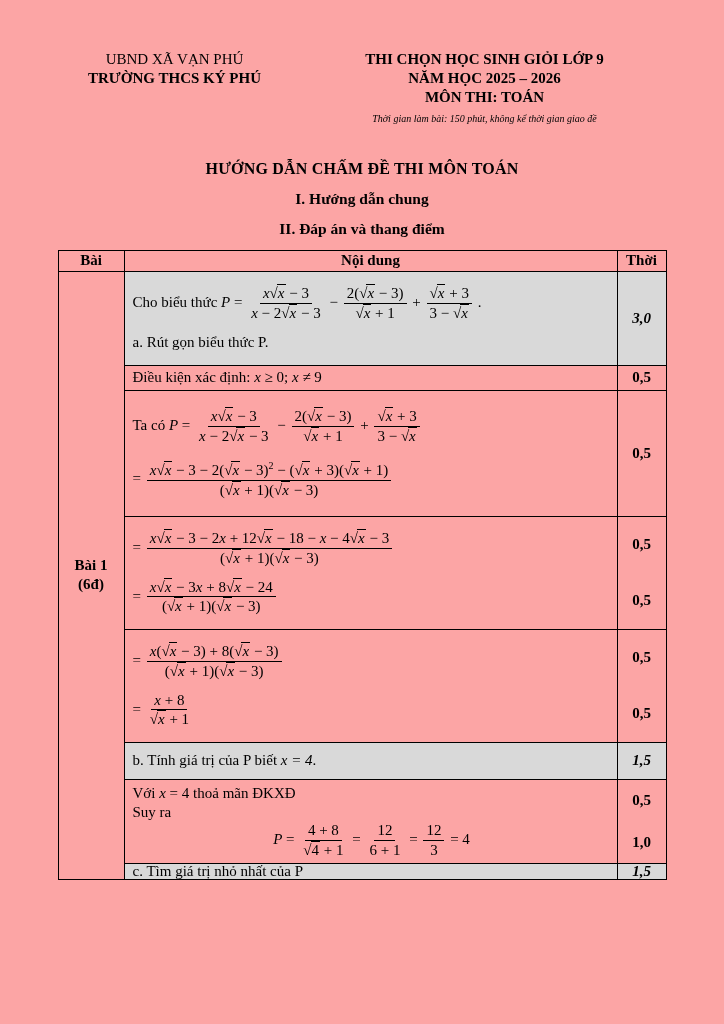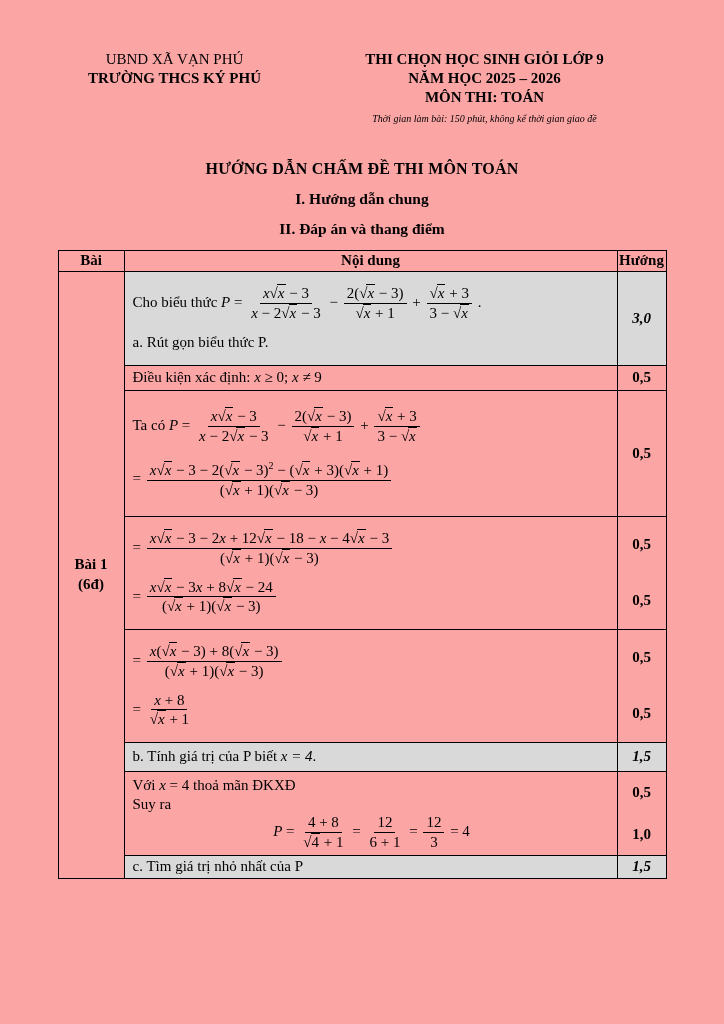--- a/index.html
+++ b/index.html
@@ -35,21 +35,21 @@
   .nd-inner { display: flex; flex-direction: column; padding: 2px 6px 2px 8px; overflow: hidden; }
   .evenly  { justify-content: space-evenly; }
   .centerv { justify-content: center; }
   .between { justify-content: center; }
 
   .score { display: flex; flex-direction: column; justify-content: space-around; align-items: center; font-weight: bold; }
   .score.single { justify-content: center; }
   .sc-italic { font-style: italic; }
 
   .h93{height:93px}.h24{height:24px}.h125{height:125px}.h112{height:112px}
-  .h28{height:28px}.h83{height:83px}.h23{height:22px}
+  .h28{height:36px}.h83{height:83px}.h23{height:15px}
 
   .mline { line-height: 1.25; }
   .mcenter { text-align: center; }
 
   
   .frac { display: inline-flex; flex-direction: column; align-items: center; vertical-align: middle; margin: 0 2px; line-height: 1.12; }
   .fnum { padding: 0 3px 1px; border-bottom: 1px solid #000; white-space: nowrap; }
   .fden { padding: 1px 3px 0; white-space: nowrap; }
   .sqrt { white-space: nowrap; }
   .rbody { border-top: 1px solid #000; padding: 0 1px; margin-left: -1px; }
@@ -81,21 +81,21 @@
   <table class="answer">
     <colgroup>
       <col style="width:66px">
         <col style="width:493px">
         <col style="width:49px">
     </colgroup>
     <tbody>
         <tr>
       <th>Bài</th>
       <th>Nội dung</th>
-      <th>Hướng</th>
+      <th>Thời</th>
     </tr>
 
     <tr>
       <td class="bai-cell" rowspan="8">
         <div>Bài 1</div>
         <div>(6đ)</div>
       </td>
       <td class="shaded">
         <div class="nd-inner evenly h93">
           <div class="mline">Cho biểu thức  <span class="mi">P</span> = <span class="frac">

